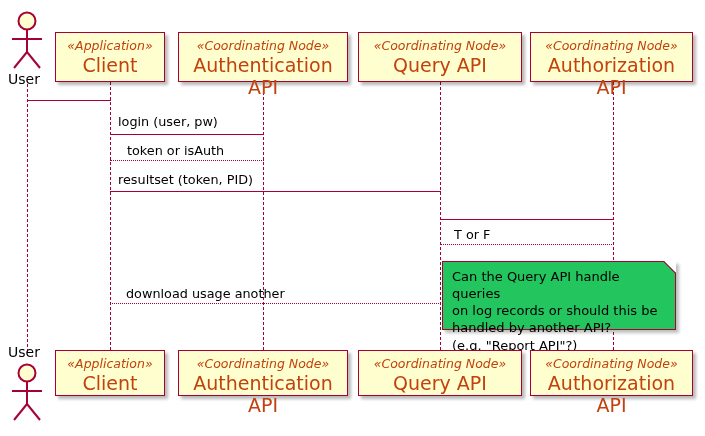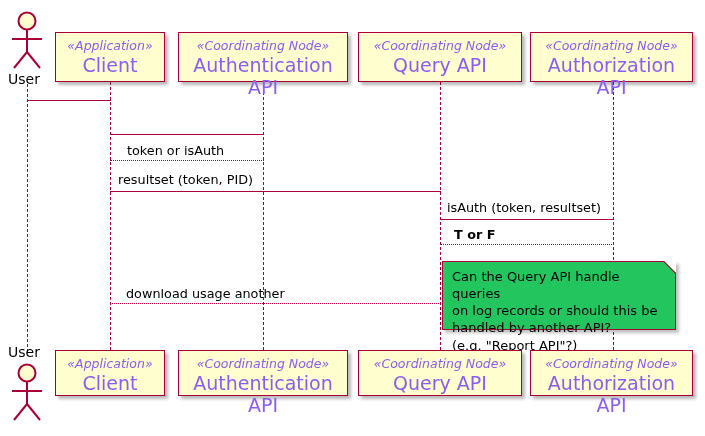--- a/index.html
+++ b/index.html
@@ -18,21 +18,21 @@
     overflow: hidden;
   }
   
   .participant {
     position: absolute;
     box-sizing: border-box;
     background: #FEFECE;
     border: 1.5px solid #A80036;
     box-shadow: 3px 3px 3px rgba(0,0,0,0.28);
     text-align: center;
-    color: #8b5cf6;
+    color: #c2410c;
     line-height: 1.18;
     padding-top: 6px;
   }
   .participant .stereotype {
     display: block;
     font-style: italic;
     font-size: 12.5px;
   }
   .participant .pname {
     display: block;
@@ -144,44 +144,44 @@
   <div class="participant" style="left:530px; top:32px; width:163px; height:50px;">
     <span class="stereotype">«Coordinating Node»</span>
     <span class="pname">Authorization API</span>
   </div>
 
   <div class="msg-line solid" style="left:27px; top:100px; width:84px;"></div>
   <svg class="arrow-head" style="left:98px; top:93px;" width="14" height="15" viewBox="0 0 14 15">
     <path d="M1 1 L13 7.2 L1 13.5 L4.5 7.2 Z" fill="#A80036"></path>
   </svg>
 
+  <div class="msg-label" style="left:118px; top:116px;">login (user, pw)</div>
   <div class="msg-line solid" style="left:110px; top:134px; width:154px;"></div>
   <svg class="arrow-head" style="left:251px; top:127px;" width="14" height="15" viewBox="0 0 14 15">
     <path d="M1 1 L13 7.2 L1 13.5 L4.5 7.2 Z" fill="#A80036"></path>
   </svg>
 
   <div class="msg-label" style="left:127px; top:145px;">token or isAuth</div>
   <div class="msg-line dotted" style="left:110px; top:160px; width:154px;"></div>
   <svg class="arrow-head" style="left:104px; top:153px;" width="14" height="15" viewBox="0 0 14 15">
     <path d="M13 1 L1 7.2 L13 13.5 L9.5 7.2 Z" fill="#A80036"></path>
   </svg>
 
   <div class="msg-label" style="left:118px; top:174px;">resultset (token, PID)</div>
   <div class="msg-line solid" style="left:110px; top:191px; width:331px;"></div>
   <svg class="arrow-head" style="left:428px; top:184px;" width="14" height="15" viewBox="0 0 14 15">
     <path d="M1 1 L13 7.2 L1 13.5 L4.5 7.2 Z" fill="#A80036"></path>
   </svg>
 
-  <div class="msg-label" style="left:447px; top:202px;">isAuth (token, resultset)</div>
   <div class="msg-line solid" style="left:440px; top:219px; width:174px;"></div>
   <svg class="arrow-head" style="left:601px; top:212px;" width="14" height="15" viewBox="0 0 14 15">
     <path d="M1 1 L13 7.2 L1 13.5 L4.5 7.2 Z" fill="#A80036"></path>
   </svg>
 
-  <div class="msg-label" style="left:454px; top:229px;font-weight:bold;">T or F</div>
+  <div class="msg-label" style="left:454px; top:229px;">T or F</div>
   <div class="msg-line dotted" style="left:440px; top:244px; width:174px;"></div>
   <svg class="arrow-head" style="left:434px; top:237px;" width="14" height="15" viewBox="0 0 14 15">
     <path d="M13 1 L1 7.2 L13 13.5 L9.5 7.2 Z" fill="#A80036"></path>
   </svg>
 
   <div class="msg-label" style="left:126px; top:288px;">download usage another</div>
   <div class="msg-line dotted" style="left:110px; top:303px; width:331px;"></div>
   <svg class="arrow-head" style="left:104px; top:296px;" width="14" height="15" viewBox="0 0 14 15">
     <path d="M13 1 L1 7.2 L13 13.5 L9.5 7.2 Z" fill="#A80036"></path>
   </svg>

